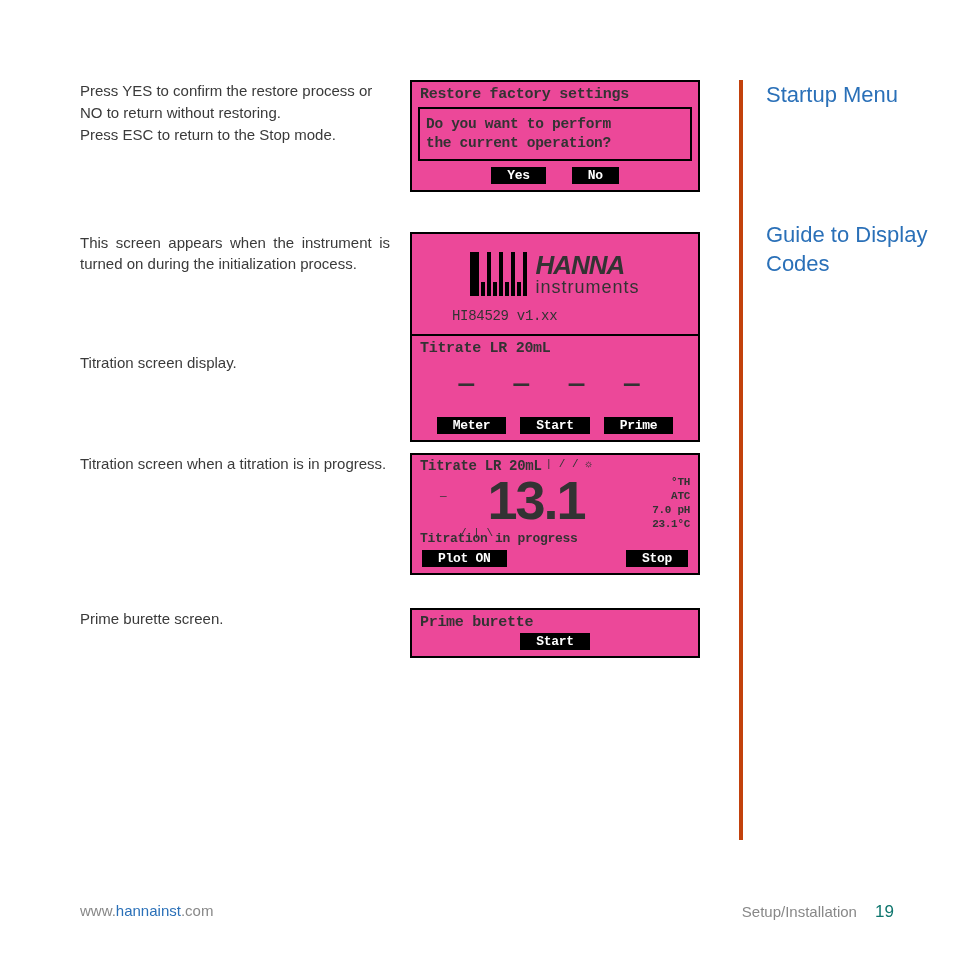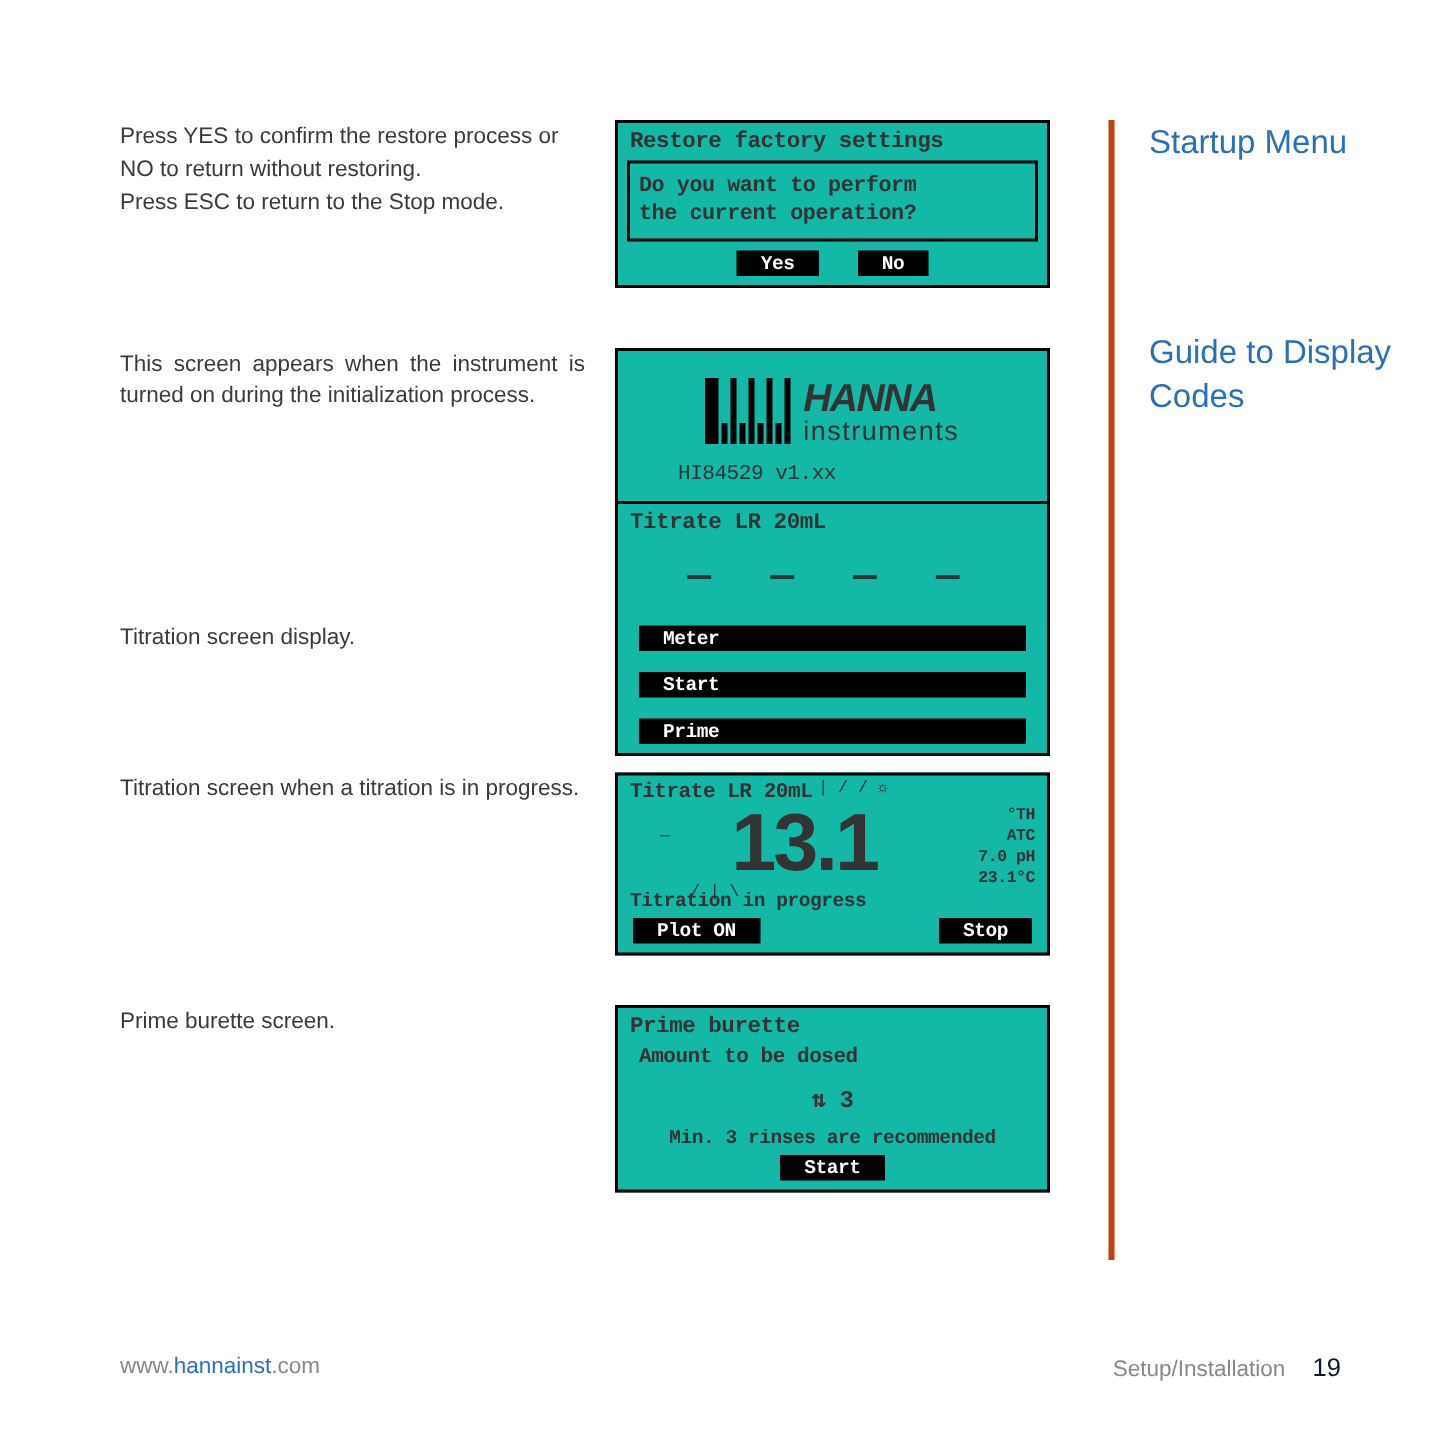--- a/index.html
+++ b/index.html
@@ -42,21 +42,21 @@
   }
   .right-heading {
     color: #2a70b8;
     font-size: 22px;
     line-height: 1.35;
     font-weight: 400;
     margin-bottom: 110px;
   }
   .lcd {
     border: 2px solid #000;
-    background: #14b8a6;
+    background: #ec4899;
     font-family: "Courier New", monospace;
     font-weight: bold;
     margin-bottom: 10px;
     font-size: 14px;
     letter-spacing: -0.3px;
   }
   .lcd-title {
     padding: 4px 8px 2px 8px;
     font-size: 15px;
   }
@@ -67,21 +67,21 @@
     font-size: 14.5px;
     line-height: 1.3;
   }
   .lcd-btnrow {
     display: flex;
     justify-content: center;
     gap: 26px;
     padding: 0 0 6px 0;
   }
   .lcd-btnrow.spread { justify-content: space-between; padding: 0 10px 6px 10px; }
-  .lcd-btnrow.three { padding: 0 14px 6px 14px; gap: 14px; flex-direction: column; }
+  .lcd-btnrow.three { padding: 0 14px 6px 14px; gap: 14px; }
   .lcd-btn {
     background: #000;
     color: #fff;
     padding: 1px 16px;
     font-size: 13px;
     font-weight: bold;
     font-family: "Courier New", monospace;
   }
   .hanna-logo {
     display: flex;
@@ -172,21 +172,21 @@
     position: absolute;
     bottom: 32px;
     left: 80px;
     right: 60px;
     display: flex;
     justify-content: space-between;
     font-size: 15px;
     color: #888;
   }
   .footer .brand { color: #2a70b8; }
-  .footer .pgnum { color: #0f172a; font-weight: 500; margin-left: 14px; font-size: 17px; }
+  .footer .pgnum { color: #0f766e; font-weight: 500; margin-left: 14px; font-size: 17px; }
   .sparkle {
     font-size: 11px;
     font-weight: normal;
     letter-spacing: 0;
   }
 </style>
 </head>
 <body>
 
 <div class="page">
@@ -289,28 +289,20 @@
     </div>
   </div>
 
   <div class="content-row" style="margin-top:23px;">
     <div class="left-col">
       <p>Prime burette screen.</p>
     </div>
     <div class="screens-col">
       <div class="lcd">
         <div class="lcd-title">Prime burette</div>
-        <div class="prime-body">
-          <div class="amt">Amount to be dosed</div>
-          <div style="margin-top:10px;font-size:16px;font-weight:bold;">
-            <span>⇅</span>
-            <span>3</span>
-          </div>
-          <div class="prime-rec">Min. 3 rinses are recommended</div>
-        </div>
         <div class="lcd-btnrow">
           <div class="lcd-btn">Start</div>
         </div>
       </div>
     </div>
   </div>
 
   <div class="right-col">
     <div class="right-heading">Startup Menu</div>
     <div class="right-heading">Guide to Display Codes</div>

